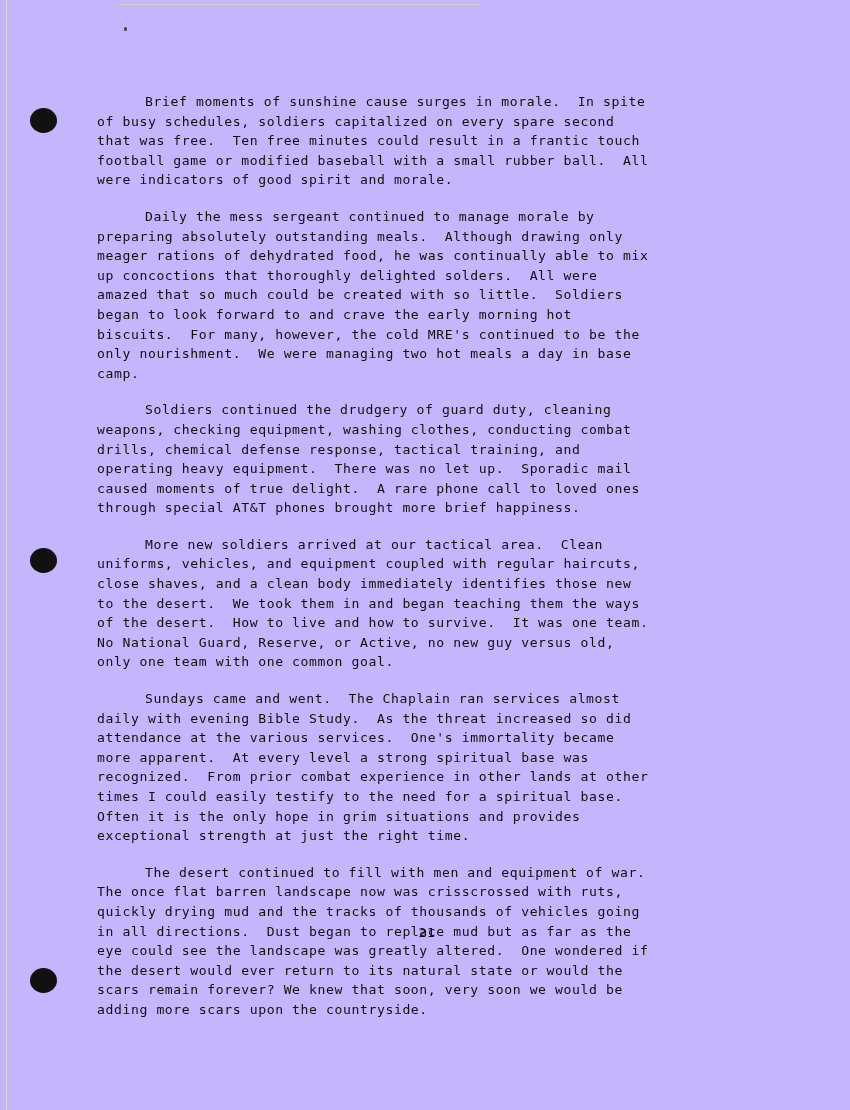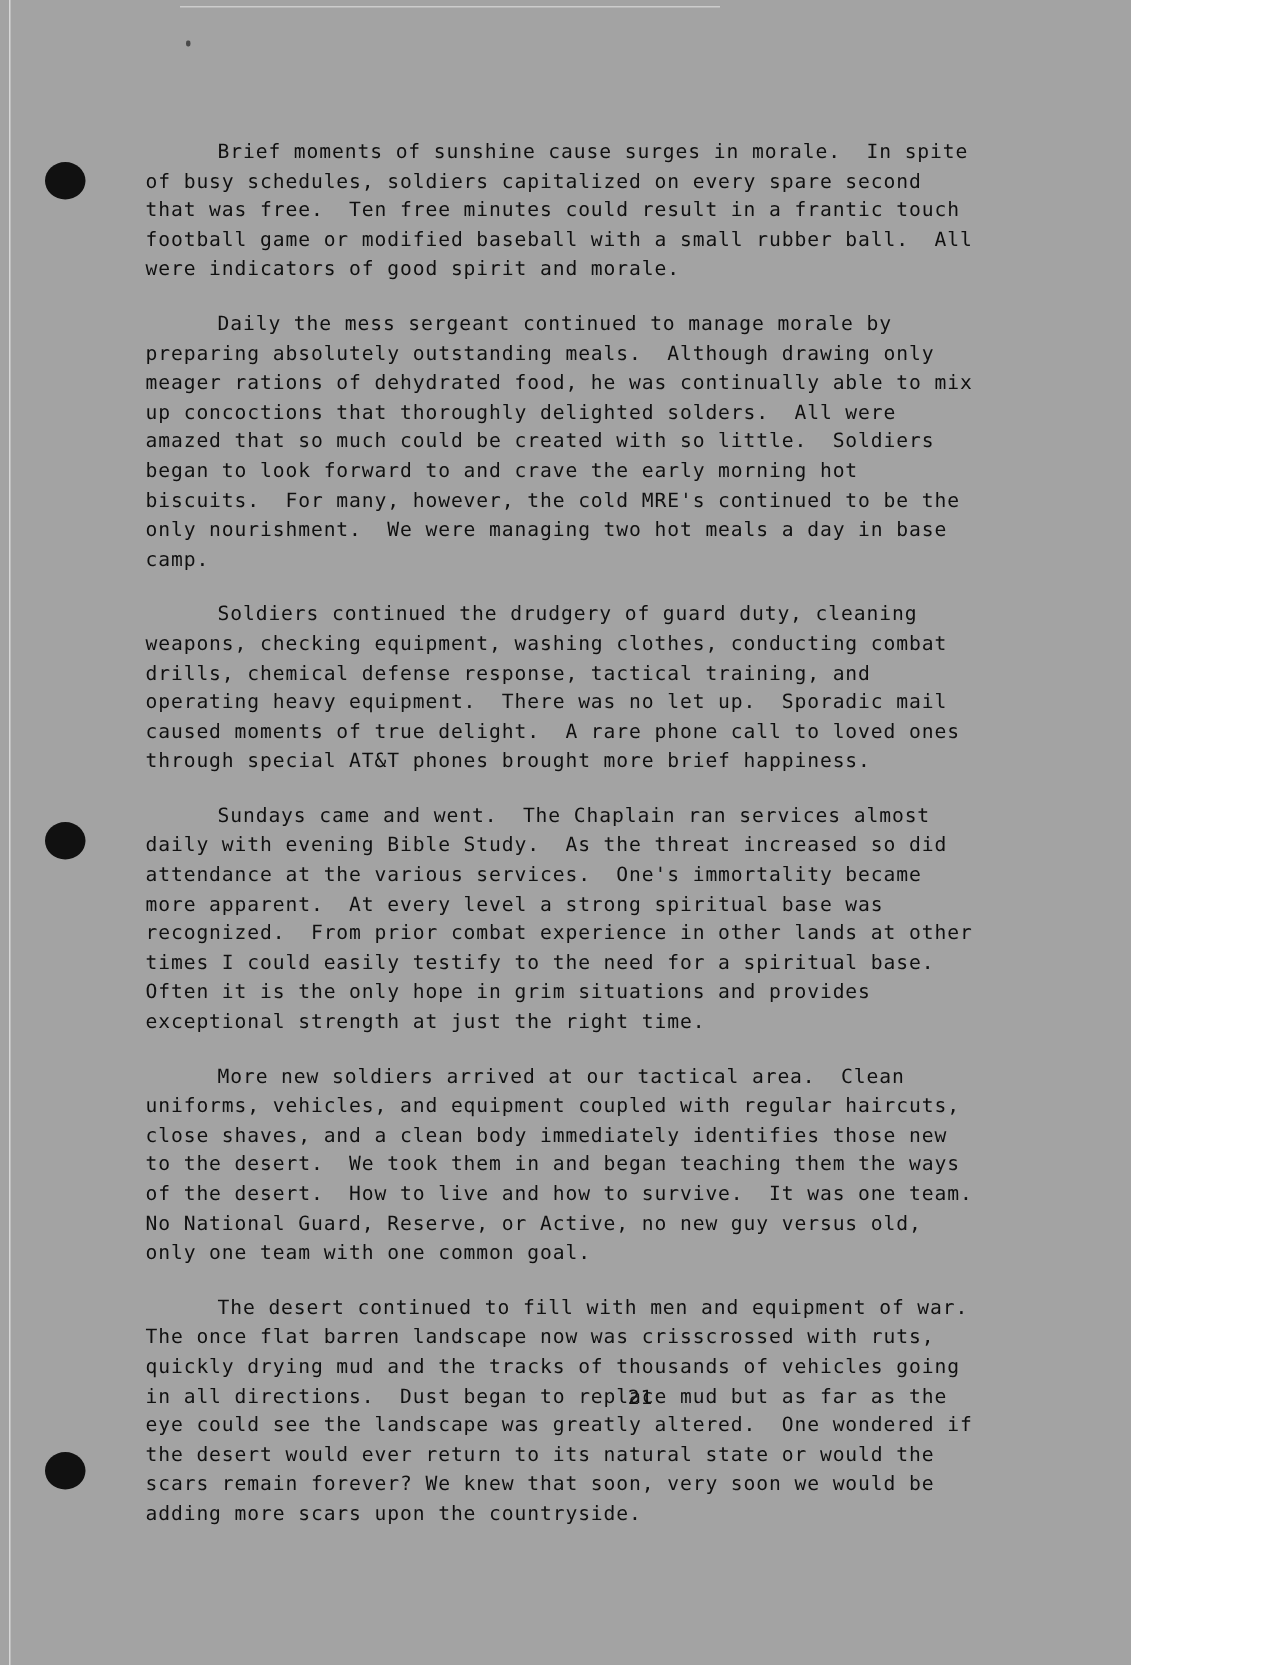--- a/index.html
+++ b/index.html
@@ -5,23 +5,23 @@
   html, body {
     margin: 0;
     padding: 0;
     background: #ffffff;
   }
   body {
     font-family: "DejaVu Sans Mono", monospace;
   }
   .page {
     position: relative;
-    width: 754px;
+    width: 850px;
     height: 1110px;
-    background: #a3a3a3;
+    background: #c4b5fd;
     overflow: hidden;
   }
   
   .scan-edge-left {
     position: absolute;
     left: 6px;
     top: 0;
     width: 1px;
     height: 1110px;
     background: #d8d8d8;
@@ -113,35 +113,35 @@
 began to look forward to and crave the early morning hot
 biscuits.  For many, however, the cold MRE's continued to be the
 only nourishment.  We were managing two hot meals a day in base
 camp.</span></p>
     <p class="para"><span class="indent"></span><span>Soldiers continued the drudgery of guard duty, cleaning
 weapons, checking equipment, washing clothes, conducting combat
 drills, chemical defense response, tactical training, and
 operating heavy equipment.  There was no let up.  Sporadic mail
 caused moments of true delight.  A rare phone call to loved ones
 through special AT&amp;T phones brought more brief happiness.</span></p>
+    <p class="para"><span class="indent"></span><span>More new soldiers arrived at our tactical area.  Clean
+uniforms, vehicles, and equipment coupled with regular haircuts,
+close shaves, and a clean body immediately identifies those new
+to the desert.  We took them in and began teaching them the ways
+of the desert.  How to live and how to survive.  It was one team.
+No National Guard, Reserve, or Active, no new guy versus old,
+only one team with one common goal.</span></p>
     <p class="para"><span class="indent"></span><span>Sundays came and went.  The Chaplain ran services almost
 daily with evening Bible Study.  As the threat increased so did
 attendance at the various services.  One's immortality became
 more apparent.  At every level a strong spiritual base was
 recognized.  From prior combat experience in other lands at other
 times I could easily testify to the need for a spiritual base.
 Often it is the only hope in grim situations and provides
 exceptional strength at just the right time.</span></p>
-    <p class="para"><span class="indent"></span><span>More new soldiers arrived at our tactical area.  Clean
-uniforms, vehicles, and equipment coupled with regular haircuts,
-close shaves, and a clean body immediately identifies those new
-to the desert.  We took them in and began teaching them the ways
-of the desert.  How to live and how to survive.  It was one team.
-No National Guard, Reserve, or Active, no new guy versus old,
-only one team with one common goal.</span></p>
     <p class="para"><span class="indent"></span><span>The desert continued to fill with men and equipment of war.
 The once flat barren landscape now was crisscrossed with ruts,
 quickly drying mud and the tracks of thousands of vehicles going
 in all directions.  Dust began to replace mud but as far as the
 eye could see the landscape was greatly altered.  One wondered if
 the desert would ever return to its natural state or would the
 scars remain forever? We knew that soon, very soon we would be
 adding more scars upon the countryside.</span></p>
 
     <div class="page-number">21</div>

